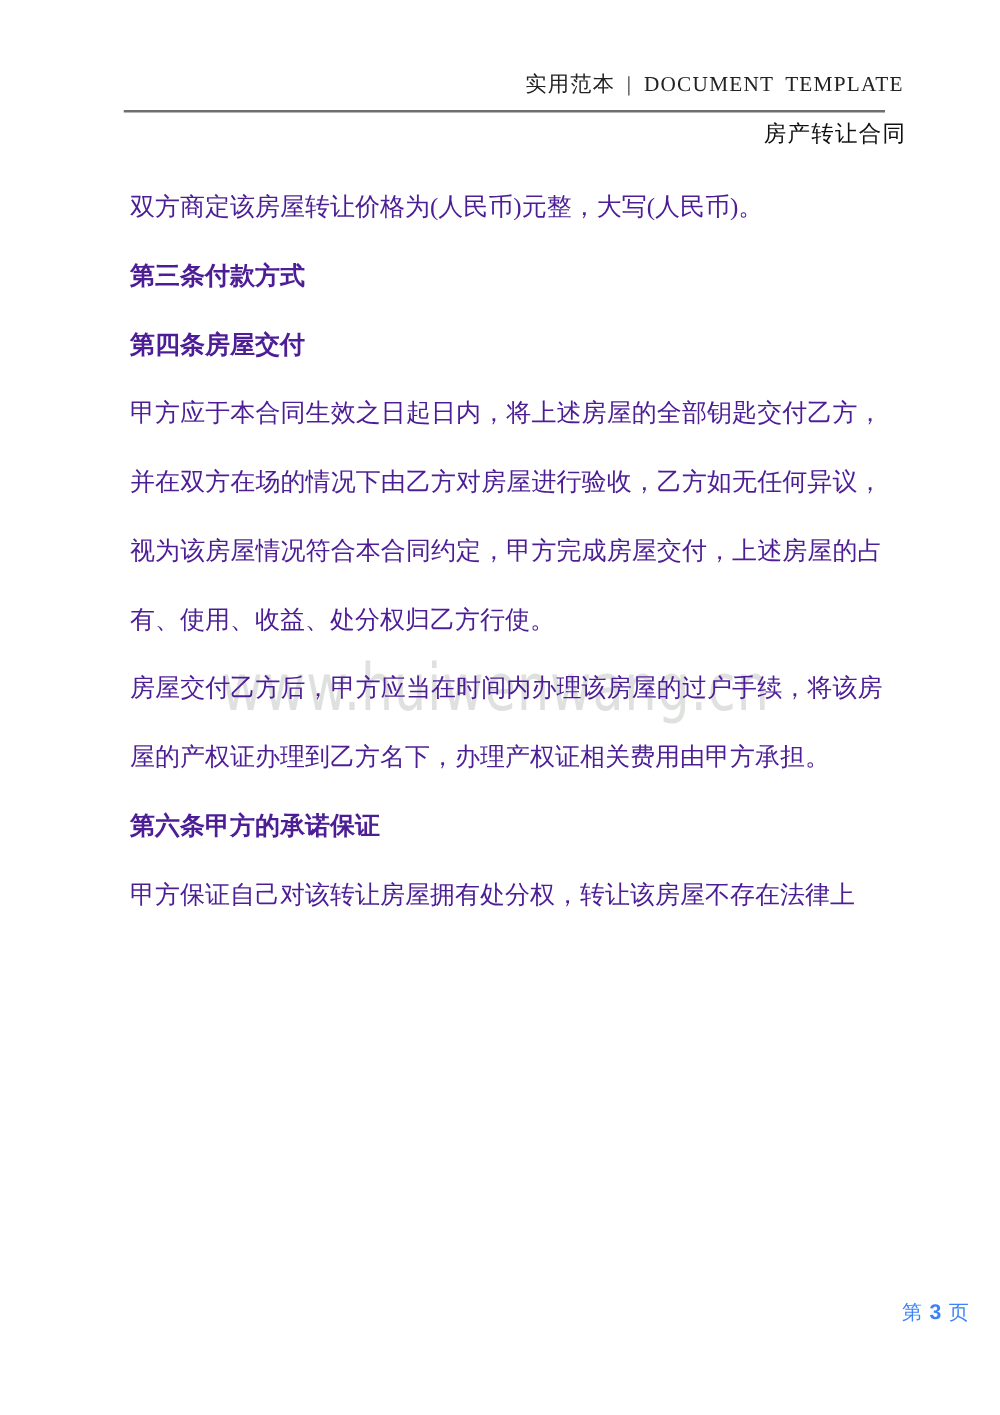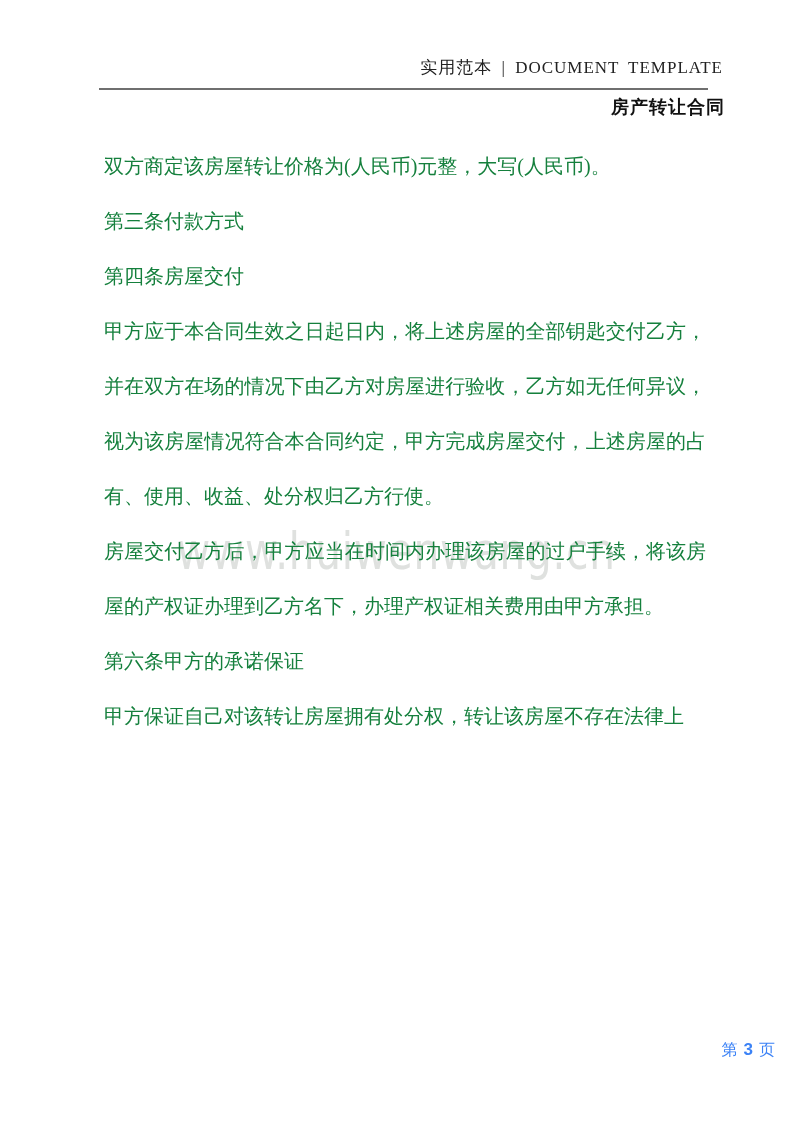--- a/index.html
+++ b/index.html
@@ -35,21 +35,21 @@
     left: 99px;
     width: 609px;
     height: 2px;
     background: #6f6f6f;
   }
   .doc-title {
     position: absolute;
     top: 95px;
     right: 93px;
     font-size: 18px;
-    font-weight: bold;
+    font-weight: normal;
     letter-spacing: 1px;
     color: #111111;
     font-family: "Liberation Sans", "DejaVu Sans", sans-serif;
     white-space: nowrap;
   }
 
   
   .watermark {
     position: absolute;
     top: 521px;
@@ -67,30 +67,31 @@
 
   
   .doc-body {
     position: absolute;
     z-index: 1;
     top: 139px;
     left: 104px;
     width: 602px;
     font-size: 20px;
     line-height: 55px;
-    color: #15803d;
+    color: #4c1d95;
     text-align: justify;
     text-justify: inter-ideograph;
   }
   .doc-body p {
     margin: 0;
     padding: 0;
   }
   .doc-body p.heading {
     text-align: left;
+    font-weight: bold;
   }
 
   
   .footer {
     position: absolute;
     top: 1040px;
     left: 104px;
     width: 672px;
     text-align: right;
     font-size: 16px;

